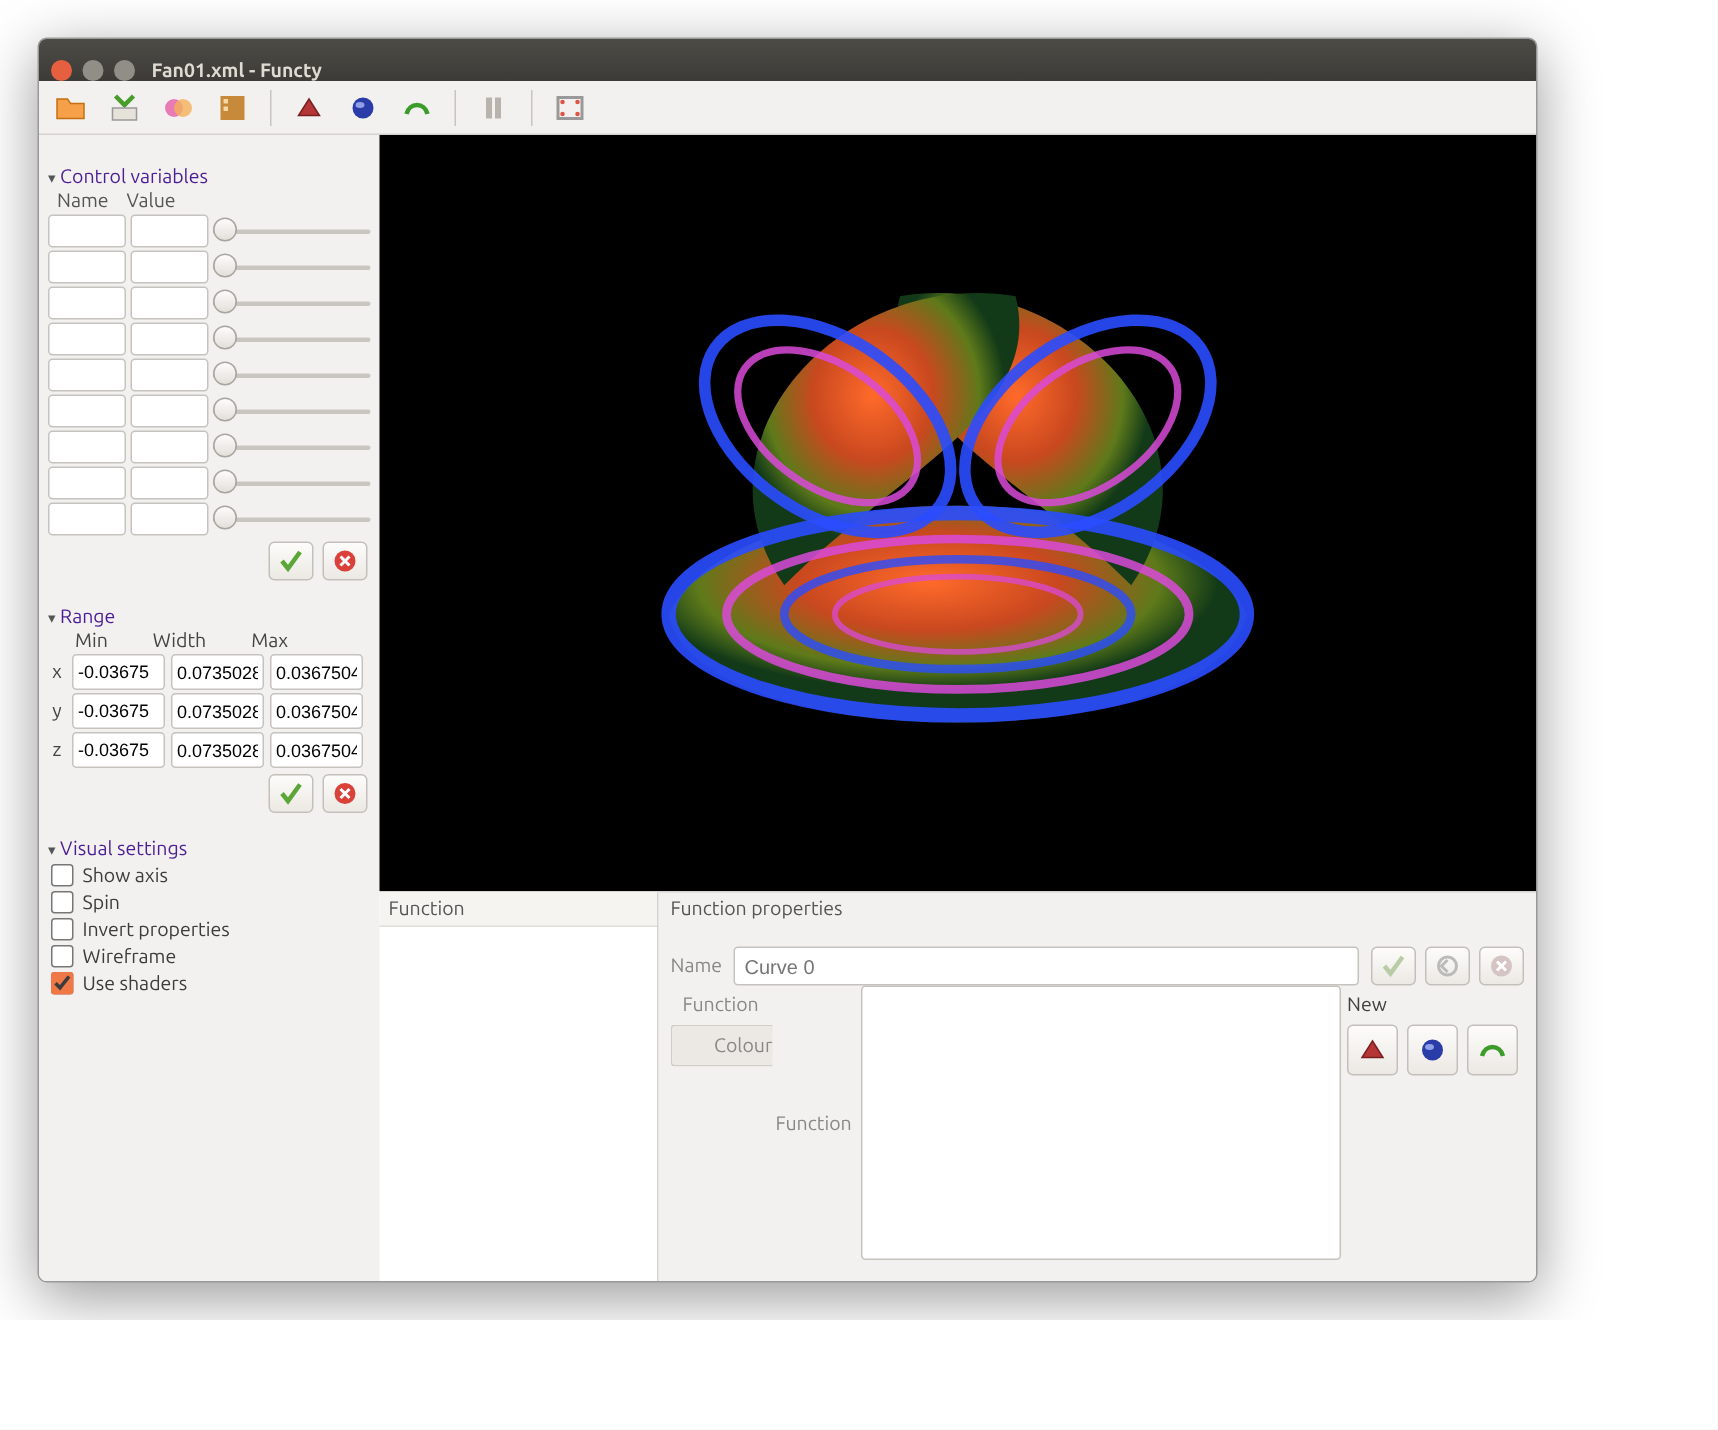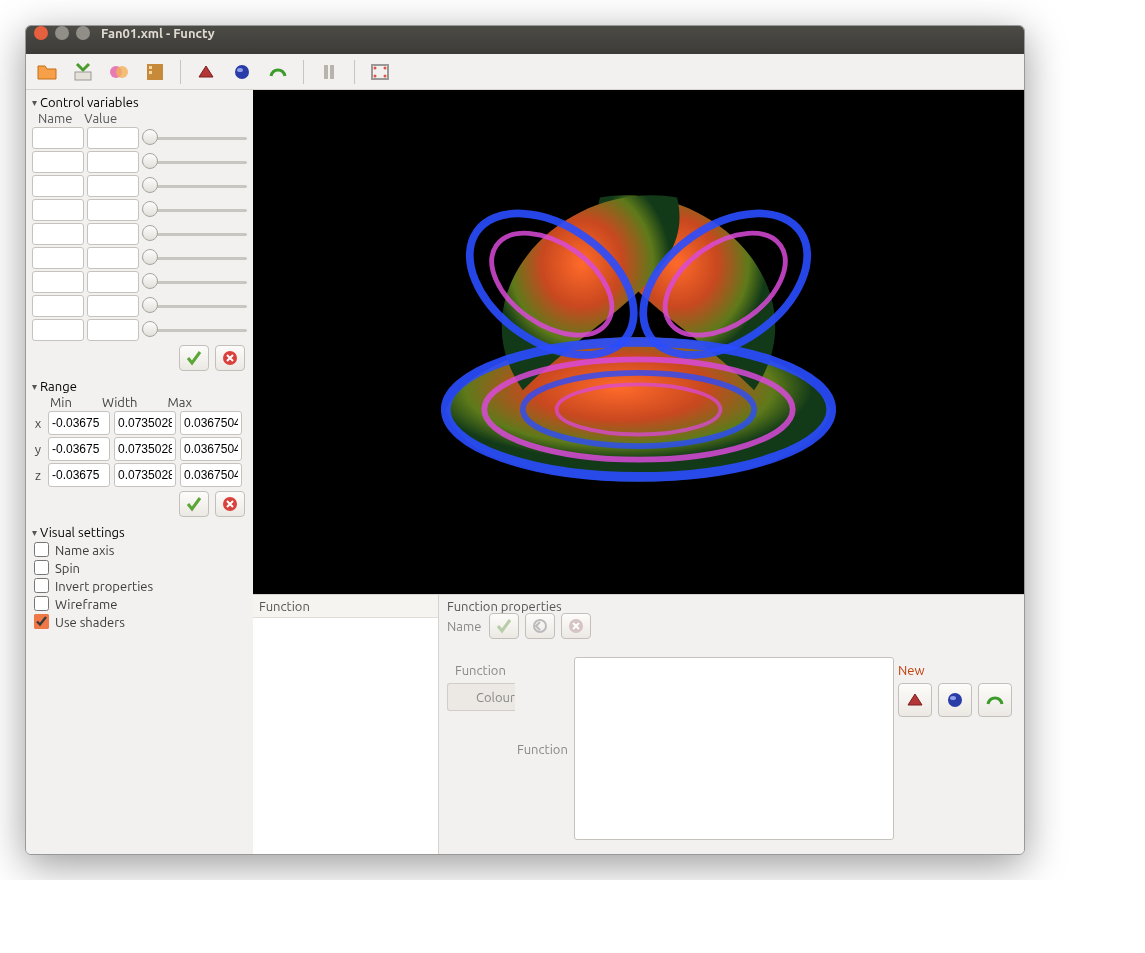--- a/index.html
+++ b/index.html
@@ -18,21 +18,21 @@
   box-shadow: 0 10px 40px rgba(0,0,0,0.4);
   display: flex;
   flex-direction: column;
   overflow: hidden;
   border: 1px solid #999;
 }
 .titlebar {
   height: 28px;
   background: linear-gradient(#4c4b46, #3c3b37);
   display: flex;
-  align-items: flex-start;
+  align-items: flex-end;
   padding: 0 8px;
   gap: 7px;
   color: #dfdbd2;
   font-weight: bold;
 }
 .tb-btn { width: 14px; height: 14px; border-radius: 50%; }
 .tb-close { background: #e65f3f; }
 .tb-min { background: #908e87; }
 .tb-max { background: #908e87; }
 .tb-title { margin-left: 4px; font-size: 13px; }
@@ -57,22 +57,22 @@
   overflow:hidden;
 }
 .sidebar {
   width: 227px;
   background:#f2f1f0;
   padding: 4px 6px;
   overflow-y:auto;
 }
 .section-header {
   display:flex; align-items:center; gap:3px;
-  font-size:13px; color:#000000;
-  margin:1px 0 2px 0;
+  font-size:13px; color:#4c1d95;
+  margin:17px 0 2px 0;
 }
 .section-header::before { content:"▾"; font-size:10px; color:#555;}
 .cv-head { display:flex; gap:12px; padding-left:6px; font-size:13px; color:#555;}
 .cv-row { display:flex; align-items:center; gap:3px; margin:2px 0;}
 .cv-input {
   width:52px; height:22px; border:1px solid #c6c3bf; border-radius:3px;
   background:#fff; padding:0 3px; font-size:12px;
 }
 .slider {
   flex:1; height:20px; position:relative;
@@ -120,21 +120,21 @@
   width:186px;
   border-right:1px solid #d6d3cf;
   background:#fff;
 }
 .func-list-header {
   padding:4px 6px; border-bottom:1px solid #e0ddd8; background:#f6f4f1;
   color:#555;
 }
 .func-list-item { padding:5px 6px; color:#333;}
 .func-props { flex:1; padding:4px 8px; position:relative;}
-.fp-title { color:#555; margin-bottom:0;}
+.fp-title { color:#555; margin-bottom:18px;}
 .fp-name-row { display:flex; align-items:center; gap:8px; margin-bottom:8px;}
 .fp-name-row label { color:#888;}
 .fp-name-input {
   flex:1; height:26px; border:1px solid #c6c3bf; border-radius:3px;
   background:#fff; padding:0 6px; color:#aaa;
 }
 .fp-right-btns { display:flex; gap:6px; }
 .fp-tabs {
   display:flex; flex-direction:column; position:absolute; left:8px; top:62px;
 }
@@ -155,21 +155,21 @@
 .fp-textarea {
   flex:1; border:1px solid #c6c3bf; border-radius:3px; background:#fff;
   resize:none;
 }
 .fp-acc-row { display:flex; align-items:center; gap:6px; margin-top:6px;}
 .fp-acc-input {
   flex:1; height:24px; border:1px solid #c6c3bf; border-radius:3px;
   background:#fff; padding:0 6px; color:#aaa;
 }
 .new-panel { position:absolute; right:8px; top:68px; width:118px;}
-.new-title { color:#c2410c; margin-bottom:6px;}
+.new-title { color:#404040; margin-bottom:6px;}
 .new-btns { display:flex; gap:6px;}
 .new-btn {
   width:34px; height:34px; border:1px solid #c3c0bc; border-radius:4px;
   background:linear-gradient(#fdfcfa,#ece9e4);
   display:flex; align-items:center; justify-content:center;
 }
 </style>
 </head>
 <body>
 
@@ -373,21 +373,21 @@
           <svg width="16" height="16">
               <circle cx="8" cy="8" r="7" fill="#d9413a"></circle>
               <path d="M5 5l6 6M11 5l-6 6" stroke="#fff" stroke-width="2"></path>
             </svg>
         </div>
       </div>
 
       <div class="section-header">Visual settings</div>
       <div class="check-row">
           <input type="checkbox" style="">
-          <span>Name axis</span>
+          <span>Show axis</span>
         </div>
       <div class="check-row">
           <input type="checkbox" style="">
           <span>Spin</span>
         </div>
       <div class="check-row">
           <input type="checkbox" style="">
           <span>Invert properties</span>
         </div>
       <div class="check-row">
@@ -428,20 +428,21 @@
       </div>
 
       <div class="bottom">
         <div class="func-list">
           <div class="func-list-header">Function</div>
         </div>
         <div class="func-props">
           <div class="fp-title">Function properties</div>
           <div class="fp-name-row">
             <label>Name</label>
+            <input class="fp-name-input" placeholder="Curve 0" style="">
             <div class="fp-right-btns">
               <div class="ico-btn">
                 <svg width="16" height="16">
                     <path d="M2 8l4 5 8-11" fill="none" stroke="#b8cda7" stroke-width="3"></path>
                   </svg>
               </div>
               <div class="ico-btn">
                 <svg width="16" height="16">
                     <circle cx="8" cy="8" r="6" fill="none" stroke="#bbb" stroke-width="2"></circle>
                     <path d="M8 4l-4 4 4 4" fill="none" stroke="#bbb" stroke-width="2"></path>

